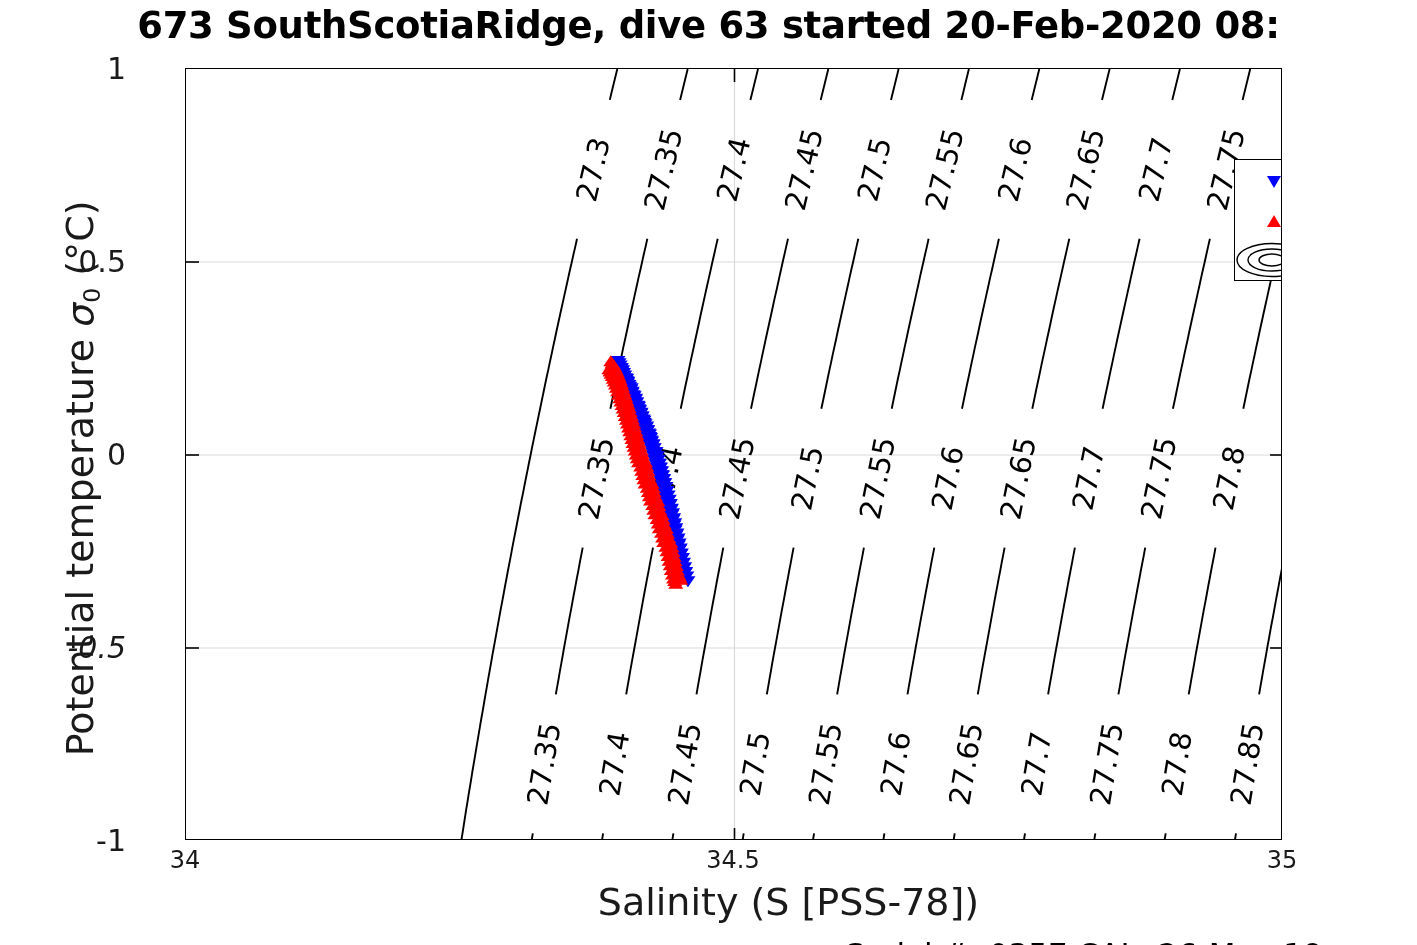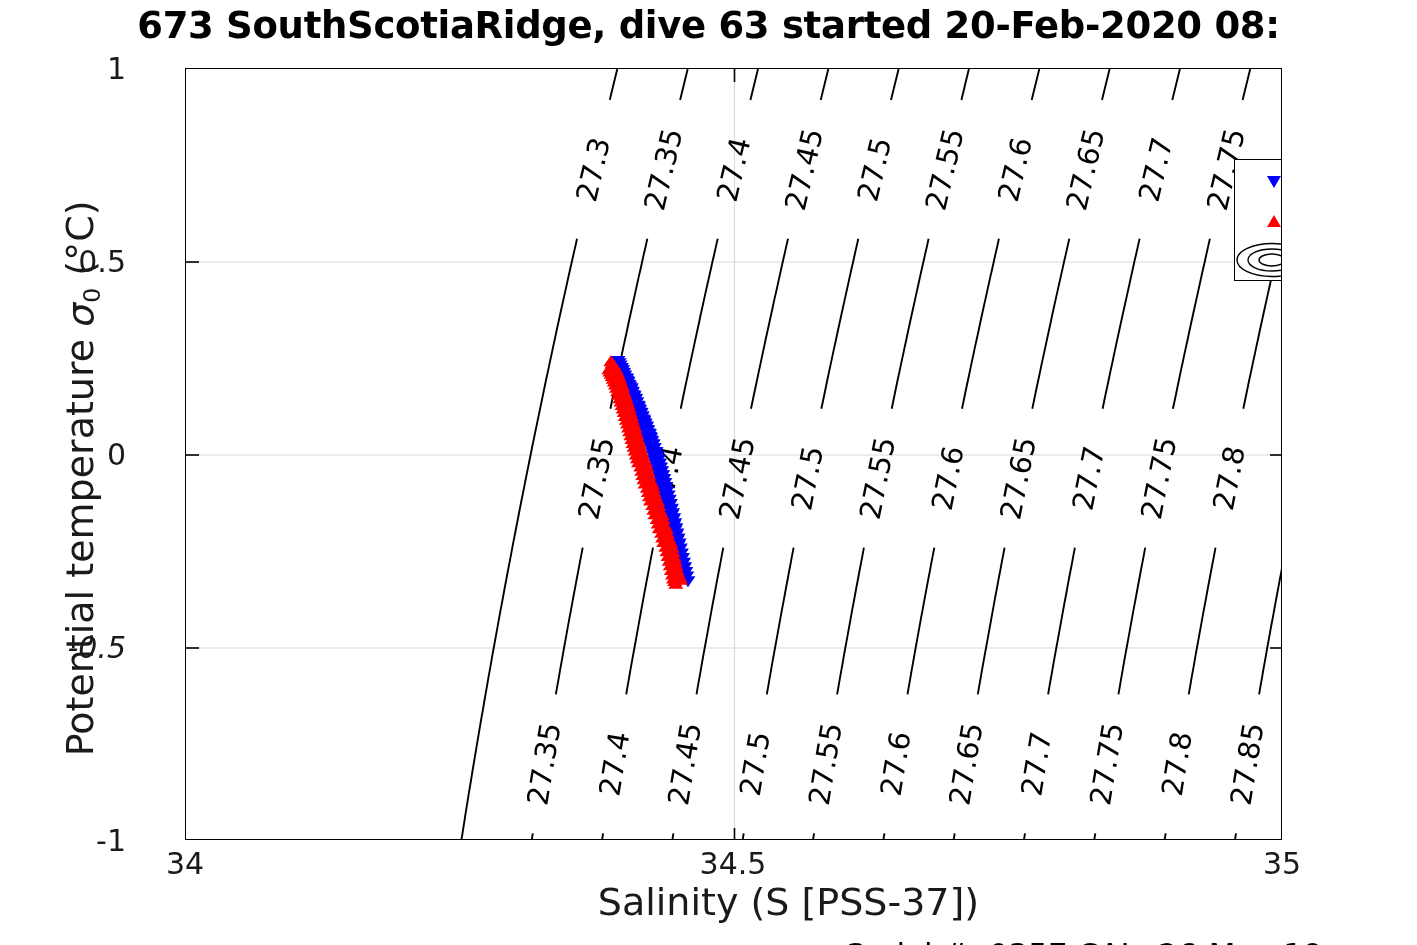--- a/index.html
+++ b/index.html
@@ -42,21 +42,21 @@
     right:1291px;
     font-size:30px;
     color:#1a1a1a;
     text-align:right;
     white-space:nowrap;
     transform:translateY(-50%);
   }
   .xtick{
     position:absolute;
     top:846px;
-    font-size:30px;
+    font-size:24px;
     color:#1a1a1a;
     white-space:nowrap;
     transform:translateX(-50%);
   }
   
   #ylabel{
     position:absolute;
     left:-238px;
     top:454px;
     width:640px;
@@ -606,14 +606,14 @@
 <div class="ytick" style="top:454px;">0</div>
 <div class="ytick" style="top:647px;font-style:italic;">-0.5</div>
 <div class="ytick" style="top:840px;">-1</div>
 
 <div class="xtick" style="left:185px;">34</div>
 <div class="xtick" style="left:733px;text-align:right;">34.5</div>
 <div class="xtick" style="left:1282px;">35</div>
 
 <div id="ylabel"><span>Potential temperature </span><span style="font-style:italic;">σ</span><span class="sub">0</span><span> (°C)</span></div>
 
-<div id="xlabel">Salinity (S [PSS-37])</div>
+<div id="xlabel">Salinity (S [PSS-78])</div>
 <div id="footer">Serial #: 0357  CAL: 26-May-19</div>
 
 </body></html>

